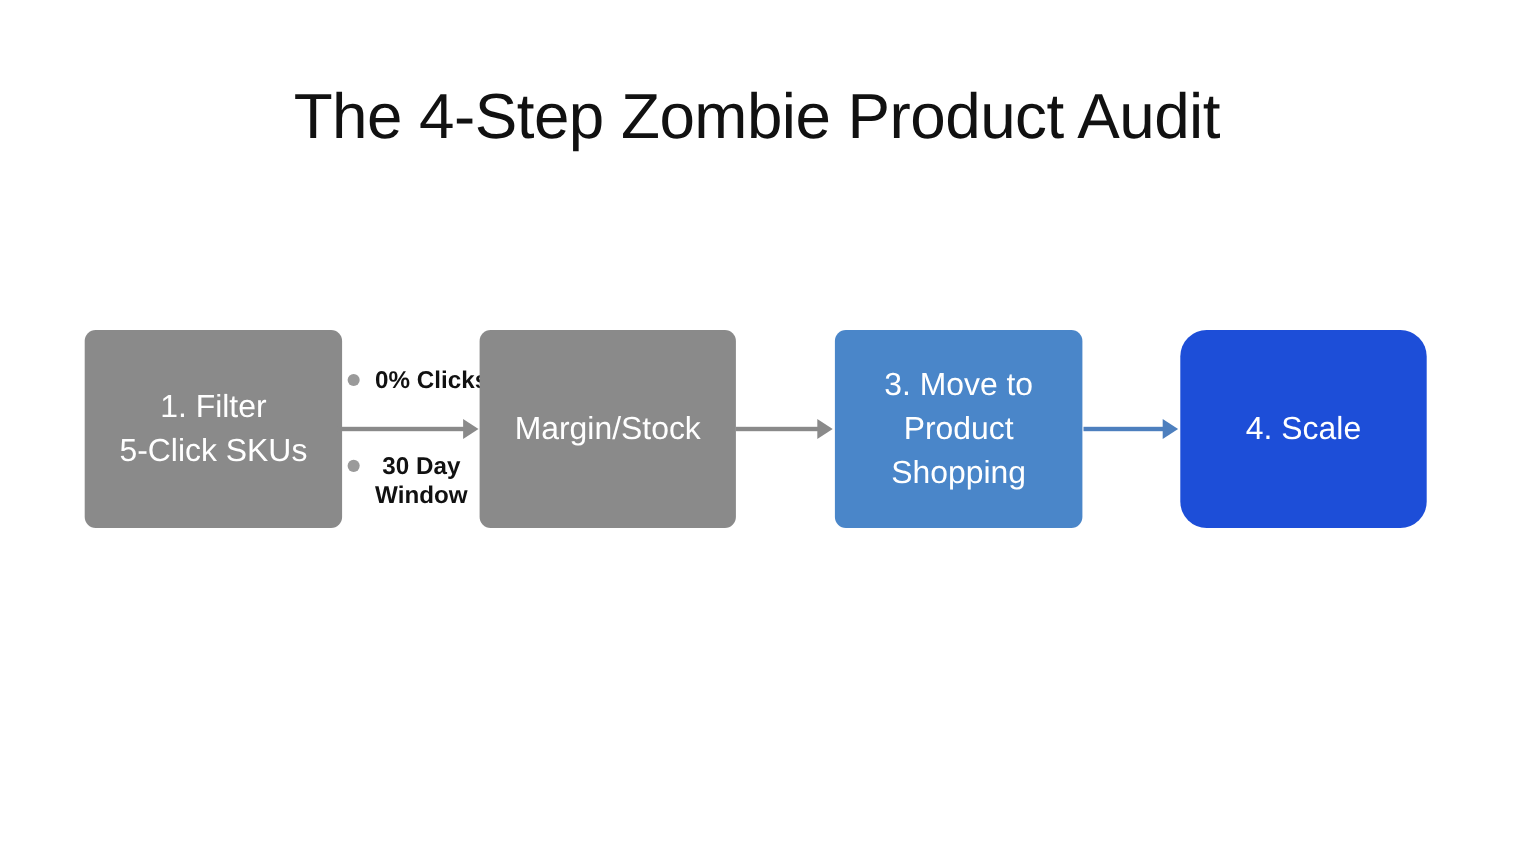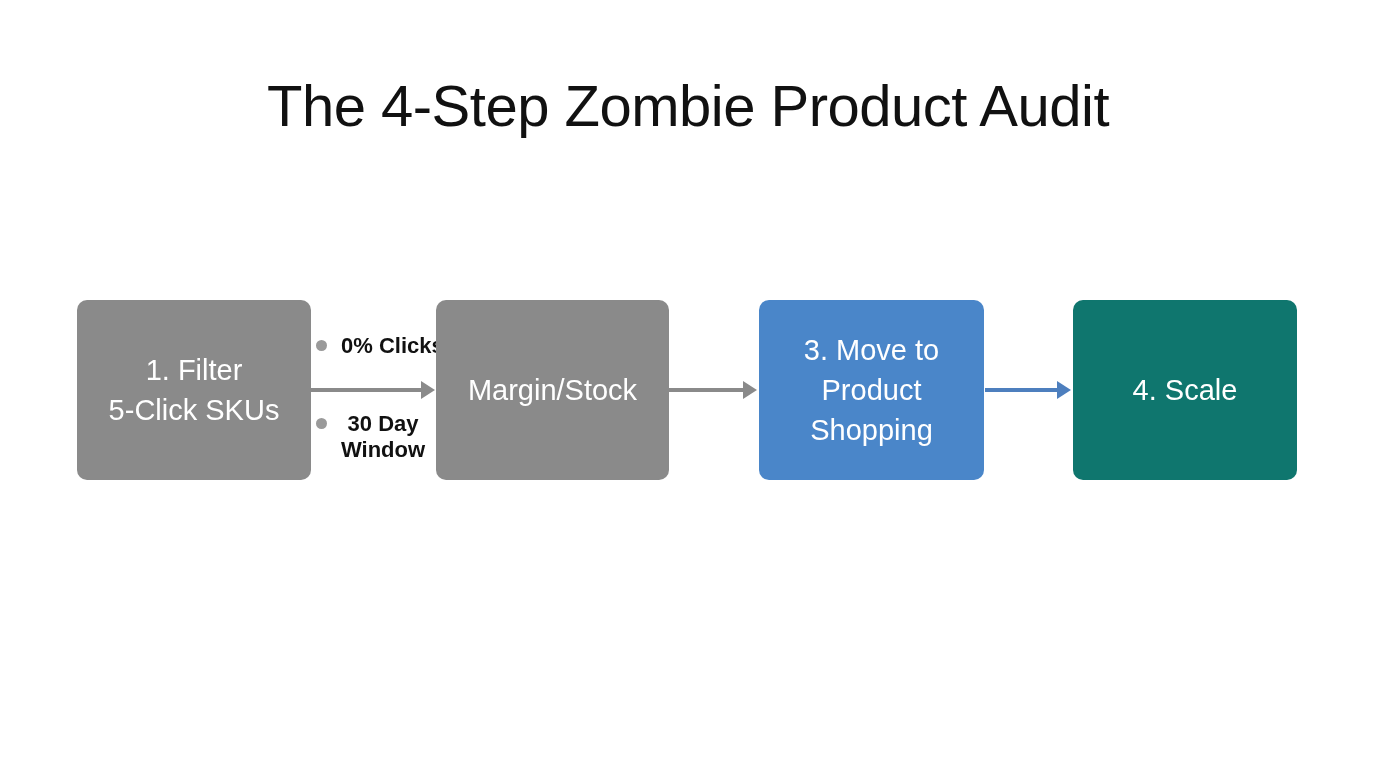--- a/index.html
+++ b/index.html
@@ -36,21 +36,21 @@
     flex-direction: column;
     justify-content: center;
     align-items: center;
     color: #ffffff;
     font-size: 29px;
     line-height: 40px;
     text-align: center;
   }
   .step-gray { background: #8a8a8a; }
   .step-blue { background: #4a86c9; justify-content: center; }
-  .step-teal { background: #0f766e; }
+  .step-teal { background: #1d4ed8; border-radius: 24px; }
   .box-1 { left: 77px;  width: 234px; }
   .box-2 { left: 436px; width: 233px; }
   .box-3 { left: 759px; width: 225px; }
   .box-4 { left: 1073px; width: 224px; }
 
   .arrow {
     position: absolute;
     top: 388px;
     height: 4px;
   }

